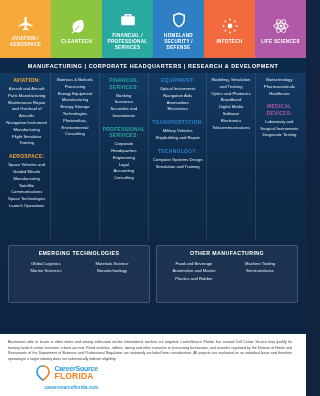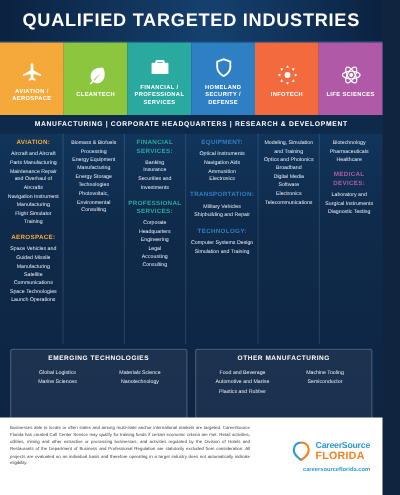--- a/index.html
+++ b/index.html
@@ -148,20 +148,21 @@
 
   
   .footer {
     position: absolute;
     left: 0; right: 0; bottom: 0;
     height: 62px;
     background: #ffffff;
     color: #3b3b3b;
     display: flex;
     padding: 6px 8px;
+    flex-direction: column;
   }
   .footer .para {
     flex: 1;
     font-size: 3.5px;
     line-height: 1.62;
     text-align: justify;
     padding-right: 6px;
   }
   .footer .brand {
     width: 92px;
@@ -181,23 +182,20 @@
     color: #2e9ad6;
     font-weight: bold;
     margin-top: 4px;
   }
 </style>
 </head>
 <body>
 
 <div class="page">
 
-  <div class="header">
-    <h1>QUALIFIED TARGETED INDUSTRIES</h1>
-  </div>
 
   <div class="icon-band">
 
     <div class="icon-cell" style="background:#f4a93a;">
       <span class="glyph">
         <svg width="18" height="18" viewBox="0 0 24 24">
             <path fill="#fff" d="M21 15.5l-8-4.5V5a1.5 1.5 0 0 0-3 0v6L2 15.5V17l8-2.2V19l-2 1.3V22l3.5-1 3.5 1v-1.7L13 19v-4.2l8 2.2z"></path>
           </svg>
       </span>
       <span class="cap">AVIATION / AEROSPACE</span>

